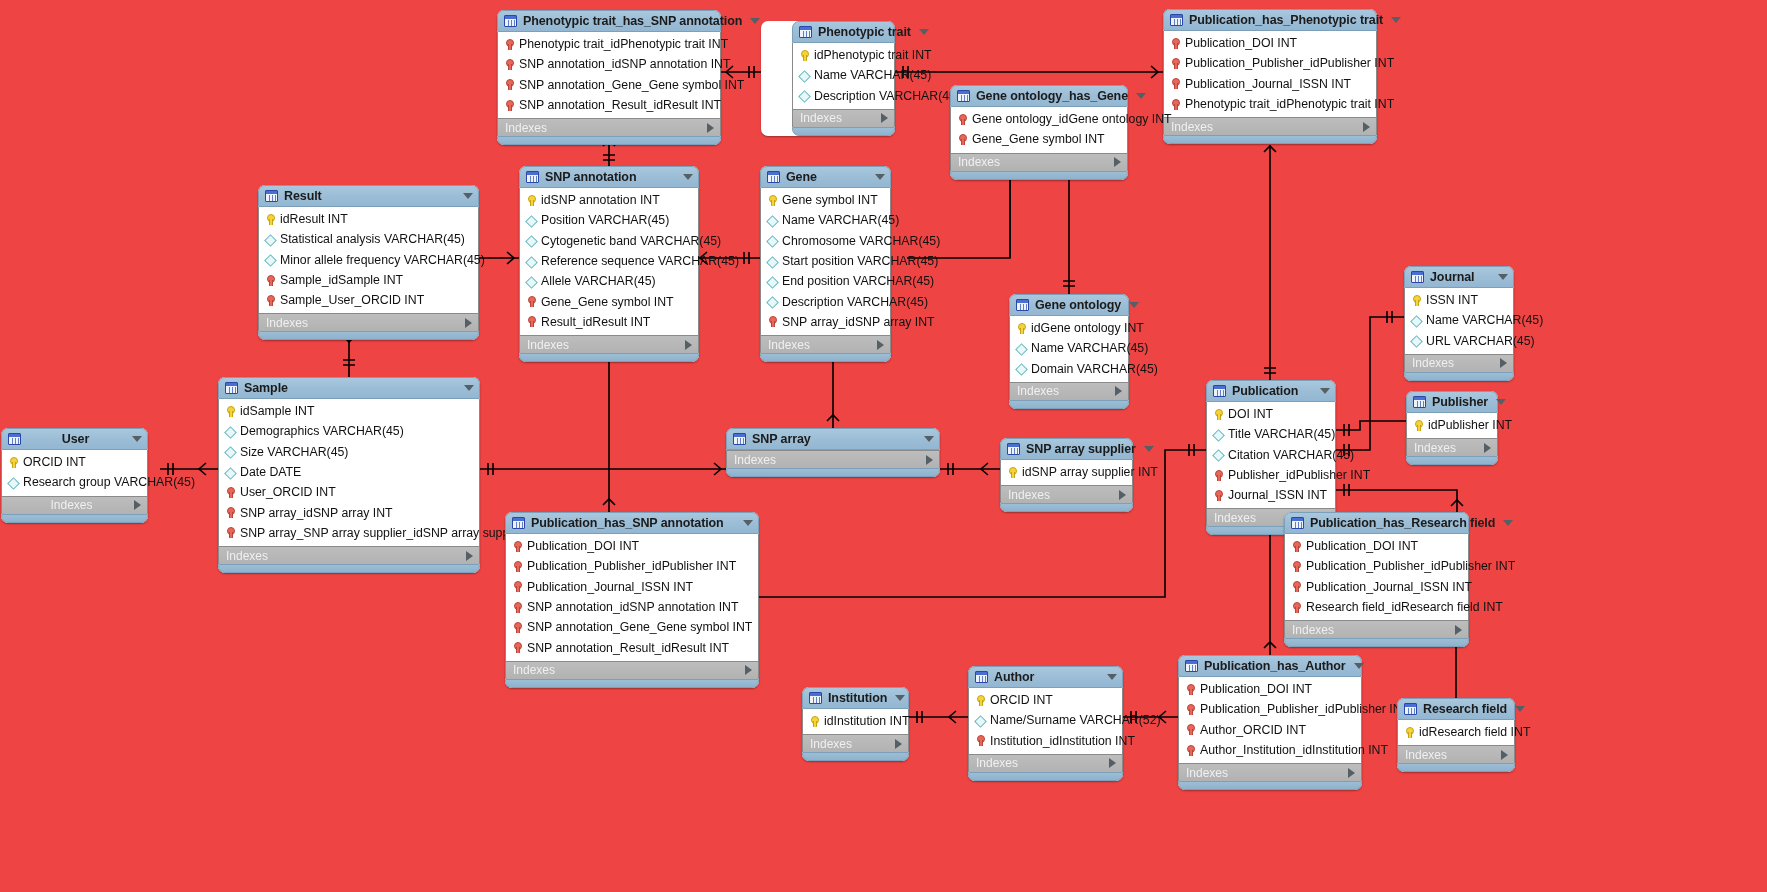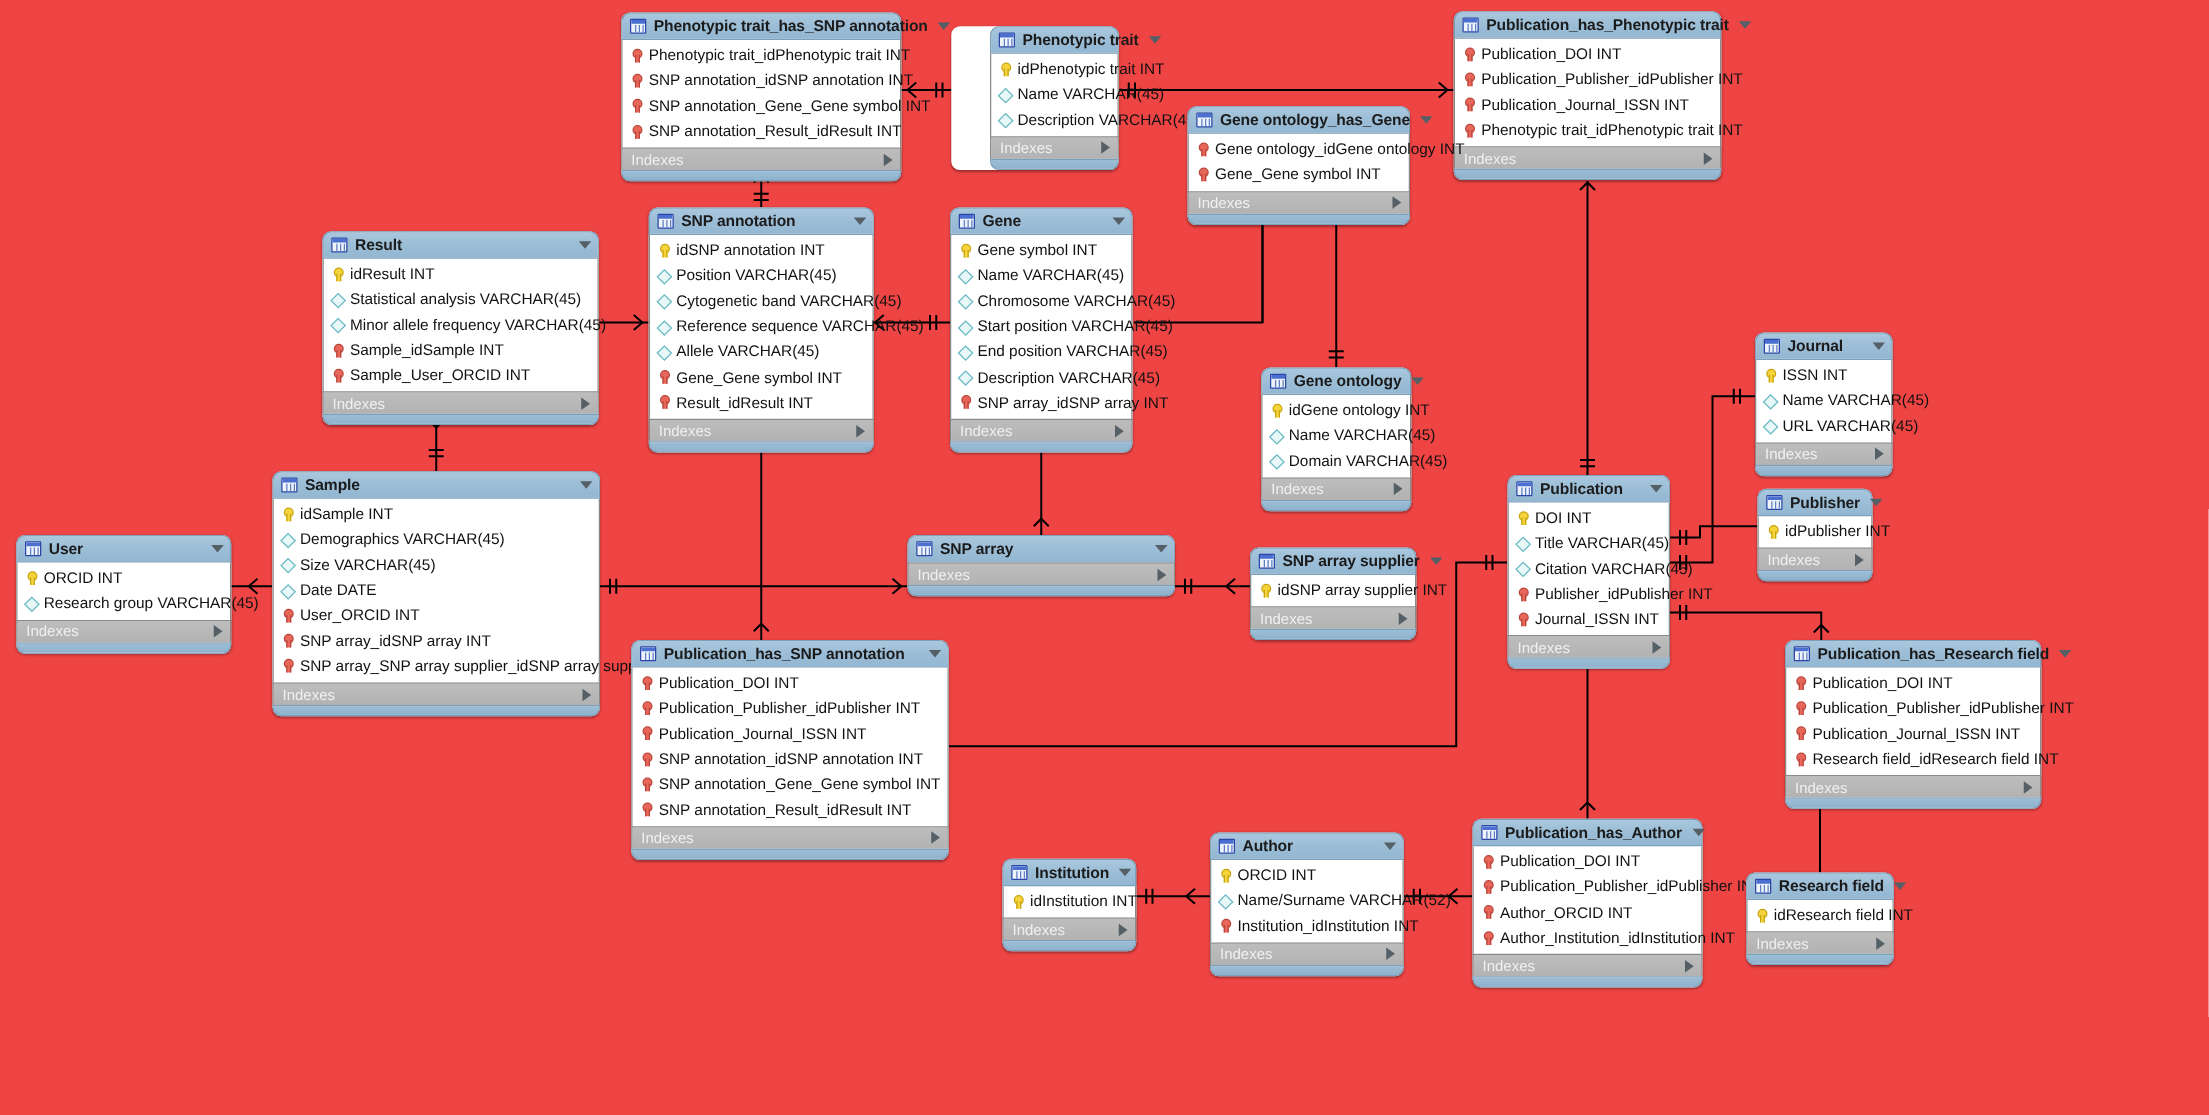--- a/index.html
+++ b/index.html
@@ -449,21 +449,21 @@
           <span class="ci fk"></span>
           <span>Result_idResult INT</span>
         </div>
       </div>
     <div class="tbl-indexes">
       <span class="lbl">Indexes</span>
       <span class="idx-arrow"></span>
     </div>
     <div class="tbl-foot"></div>
   </div>
-    <div class="tbl" style="left: 760px; top: 166px; width: 146px;">
+    <div class="tbl" style="left: 760px; top: 166px; width: 131px;">
     <div class="tbl-header">
       <span class="tbl-icon"></span>
       <span class="tbl-title">Gene</span>
       <span class="caret"></span>
     </div>
     <div class="tbl-body">
         <div class="col">
           <span class="ci pk"></span>
           <span>Gene symbol INT</span>
         </div>
@@ -637,21 +637,21 @@
           <span class="ci pk"></span>
           <span>idPublisher INT</span>
         </div>
       </div>
     <div class="tbl-indexes">
       <span class="lbl">Indexes</span>
       <span class="idx-arrow"></span>
     </div>
     <div class="tbl-foot"></div>
   </div>
-    <div class="tbl" style="left: 13px; top: 428px; width: 172px;">
+    <div class="tbl" style="left: 1px; top: 428px; width: 147px; text-align: center;">
     <div class="tbl-header">
       <span class="tbl-icon"></span>
       <span class="tbl-title">User</span>
       <span class="caret"></span>
     </div>
     <div class="tbl-body">
         <div class="col">
           <span class="ci pk"></span>
           <span>ORCID INT</span>
         </div>
@@ -689,21 +689,21 @@
           <span class="ci pk"></span>
           <span>idSNP array supplier INT</span>
         </div>
       </div>
     <div class="tbl-indexes">
       <span class="lbl">Indexes</span>
       <span class="idx-arrow"></span>
     </div>
     <div class="tbl-foot"></div>
   </div>
-    <div class="tbl" style="left: 1428px; top: 512px; width: 205px;">
+    <div class="tbl" style="left: 1284px; top: 512px; width: 185px;">
     <div class="tbl-header">
       <span class="tbl-icon"></span>
       <span class="tbl-title">Publication_has_Research field</span>
       <span class="caret"></span>
     </div>
     <div class="tbl-body">
         <div class="col">
           <span class="ci fk"></span>
           <span>Publication_DOI INT</span>
         </div>

